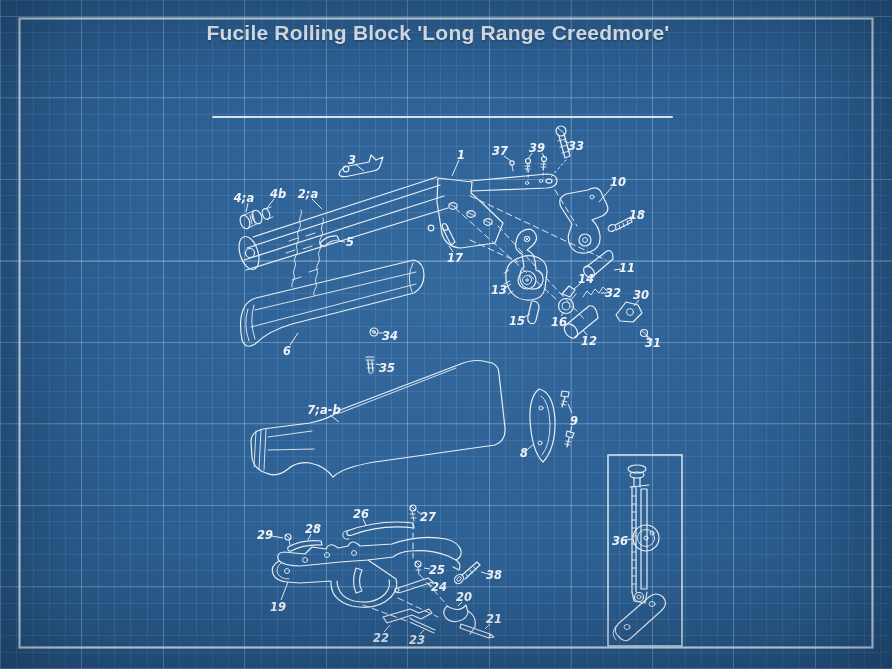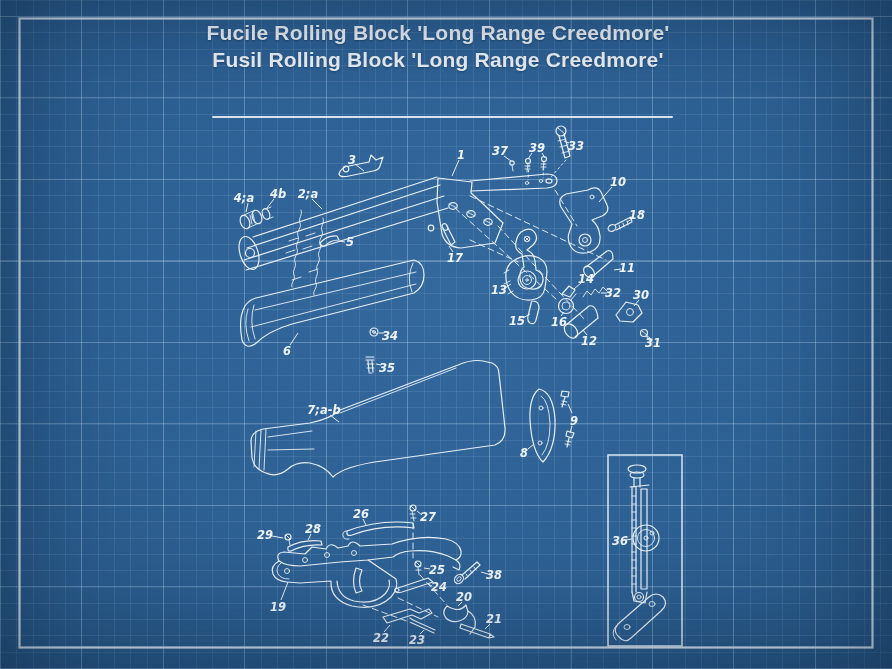--- a/index.html
+++ b/index.html
@@ -31,21 +31,20 @@
   .plabel{font:italic bold 11.5px "DejaVu Sans",sans-serif;fill:#eef4f9;}
   .leader{stroke:#e7eef5;stroke-width:1;}
 </style>
 </head>
 <body>
 
 <div class="stage">
 
   <div class="titleblock">
     <div>Fucile Rolling Block 'Long Range Creedmore'</div>
-    <div>Fusil Rolling Block 'Long Range Creedmore'</div>
   </div>
   <div class="rule"></div>
 
   <svg class="art" width="892" height="669" viewBox="0 0 892 669">
 
     <rect class="frame" x="19.5" y="18.5" width="853" height="629"></rect>
 
     <g>
       <path class="ln" d="M253,237 L437,177"></path>
       <path class="ln" d="M247,248 L440,185"></path>

